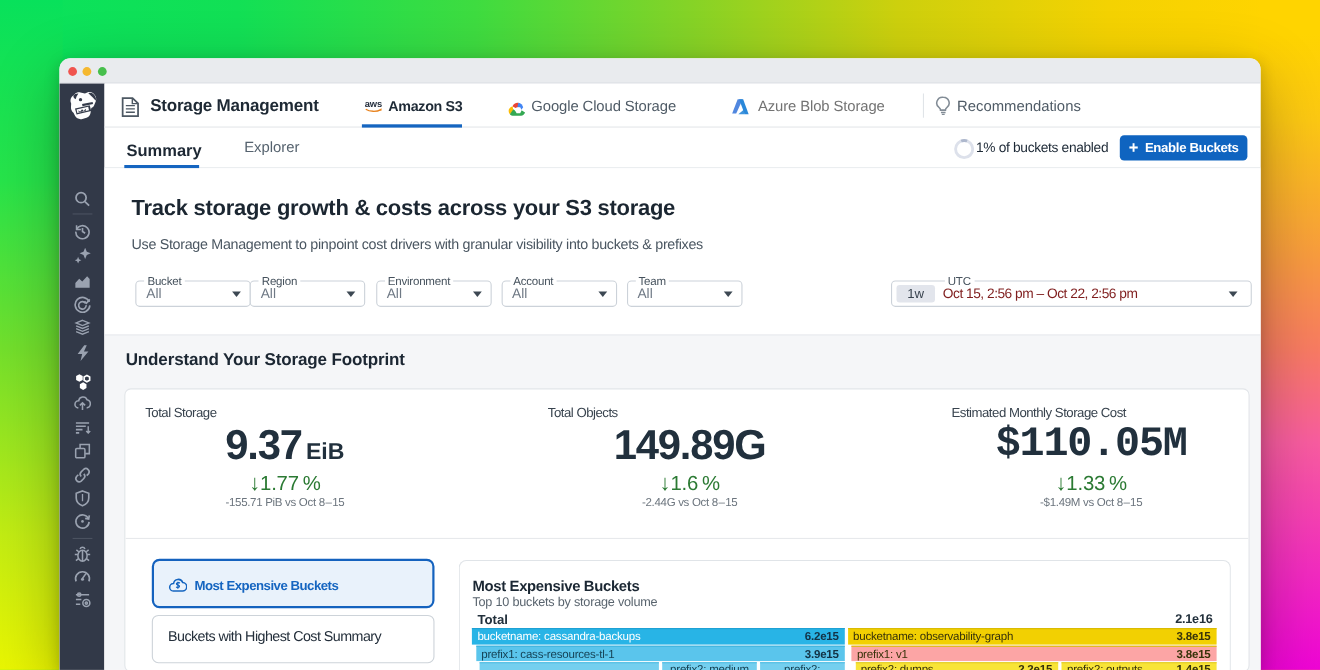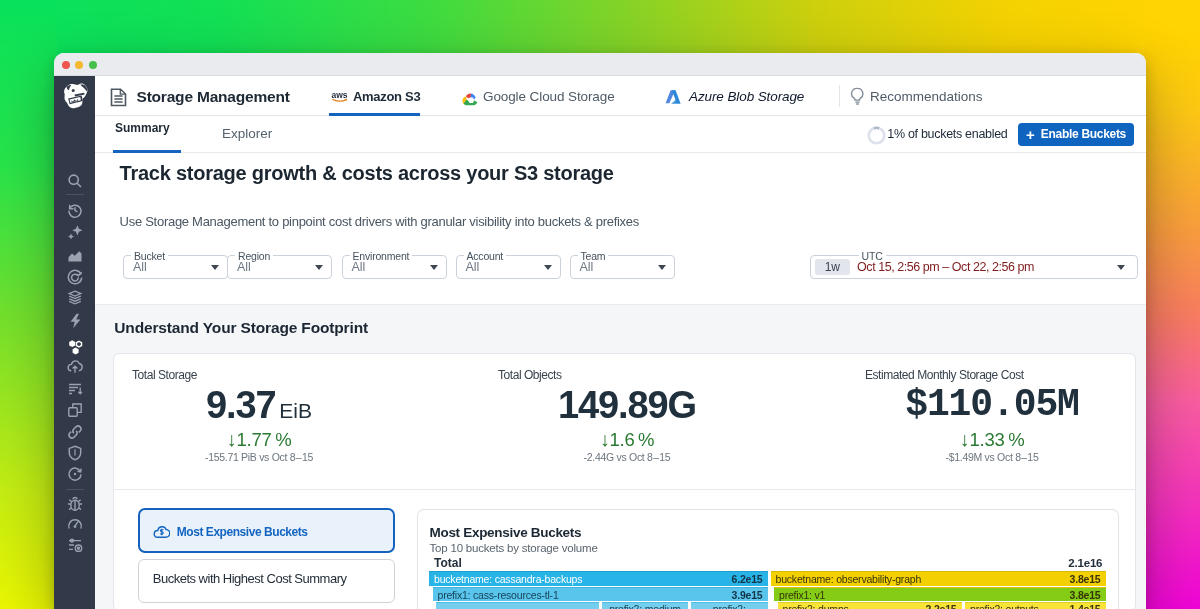--- a/index.html
+++ b/index.html
@@ -23,21 +23,21 @@
   .hero { position:absolute; left:0; top:76.5px; width:100%; height:151.5px; background:#fff; }
   .section { position:absolute; left:0; top:228px; width:100%; height:305px; background:#f5f6f8; border-top:1px solid #e8eaed; }
   .abs { position:absolute; }
   .filt { position:absolute; top:102.5px; width:105px; height:23.5px; background:#fff; border:1px solid #ccd2d9; border-radius:4px; }
   .flab { position:absolute; left:7px; top:-5.5px; font-size:10.5px; line-height:11px; color:#46525d; background:#fff; padding:0 3px; letter-spacing:-0.2px; }
   .fall { position:absolute; left:9px; top:5px; font-size:12.5px; line-height:13px; color:#6f7985; }
   .fcaret { position:absolute; right:8px; top:9px; width:0; height:0; border-left:4.5px solid transparent; border-right:4.5px solid transparent; border-top:5px solid #3d4853; }
   .slab { top:14.5px; font-size:12px; line-height:13px; color:#38434e; letter-spacing:-0.45px; }
   .snum { top:31px; width:400px; text-align:center; color:#21303d; white-space:nowrap; }
   .big { font-size:38px; line-height:40px; font-weight:700; letter-spacing:-1.1px; }
-  .unit { font-size:21px; font-weight:400; letter-spacing:0; margin-left:2px; }
+  .unit { font-size:21px; font-weight:700; letter-spacing:0; margin-left:2px; }
   .sgreen { top:75px; width:400px; text-align:center; font-size:18.5px; line-height:20px; color:#2b7a33; letter-spacing:-0.2px; }
   .arr { font-size:20px; }
   .sgray { top:97px; width:400px; text-align:center; font-size:10.5px; line-height:12px; color:#6c757e; letter-spacing:-0.3px; }
   .seg { position:absolute; display:flex; align-items:center; justify-content:space-between; overflow:hidden; }
   .sl { font-size:10.5px; line-height:12px; padding-left:5px; white-space:nowrap; letter-spacing:-0.2px; }
   .sv { font-size:10.5px; line-height:12px; font-weight:700; padding-right:5px; letter-spacing:-0.2px; }
 </style>
 </head>
 <body>
 <div class="stage">
@@ -161,45 +161,45 @@
             <path fill="#34a853" d="M2.5 11.8 C3.3 12.7 4.5 13.3 5.8 13.3 H12.7 C14.4 13.1 15.8 11.9 16.3 10.3 L12.8 8 8.2 9.4 5.7 7.4z"></path>
             <path fill="#fff" d="M8.6 5.4 L11.9 5.4 13.3 8.2 11.9 11 8.6 11 7.2 8.2z"></path>
             <path fill="#4285f4" d="M9.1 6.3 H11.4 L12.5 8.2 11.4 10.1 H9.1 L8 8.2z" opacity="0"></path>
           </svg>
         <div class="abs" style="left:388px;top:14px;font-size:13.5px;line-height:14px;color:#4f5b66;letter-spacing:-0.1px;">Google Cloud Storage</div>
         <svg class="abs" style="left:570px;top:12.5px" width="16" height="16" viewBox="0 0 16 16">
             <path fill="#3272d9" d="M10.2 1.2 H5.6 L.6 14.2 H4.3z" opacity=".85"></path>
             <path fill="#2a88d9" d="M10.6 1.2 H6.9 L12 14.8 H15.6z"></path>
             <path fill="#2a88d9" d="M12.4 9.6 6.2 14.8 H12z" opacity=".9"></path>
           </svg>
-        <div class="abs" style="left:594px;top:14px;font-size:13.5px;line-height:14px;color:#0f172a;letter-spacing:-0.1px;font-style:italic;">Azure Blob Storage</div>
+        <div class="abs" style="left:594px;top:14px;font-size:13.5px;line-height:14px;color:#737373;letter-spacing:-0.1px;">Azure Blob Storage</div>
         <div class="abs" style="left:743.5px;top:9px;width:1px;height:22px;background:#e0e4e8;"></div>
         <svg class="abs" style="left:755px;top:11px" width="15" height="18" viewBox="0 0 15 18" fill="none" stroke="#828c96" stroke-width="1.4">
             <path d="M7.5 1.4 a5.3 5.3 0 0 1 3 9.7 c-.7.5-1 1.2-1 2 H5 c0-.8-.3-1.5-1-2 a5.3 5.3 0 0 1 3.5-9.7z"></path>
             <path d="M5.4 15.2 H9.6" stroke-width="1.3"></path>
             <path d="M6.2 17 H8.8" stroke-width="1.3"></path>
           </svg>
         <div class="abs" style="left:775px;top:14px;font-size:13.5px;line-height:14px;color:#4f5b66;">Recommendations</div>
       </div>
       <div class="row2" id="row2">
-        <div class="abs" style="left:20px;top:5px;font-size:12px;line-height:14px;font-weight:600;color:#1d2834;">Summary</div>
+        <div class="abs" style="left:20px;top:15px;font-size:15px;line-height:14px;font-weight:600;color:#1d2834;">Summary</div>
         <div class="abs" style="left:18px;top:34px;width:68px;height:3px;background:#1565c0;"></div>
         <div class="abs" style="left:127px;top:11px;font-size:13.5px;line-height:14px;color:#55626e;">Explorer</div>
         <svg class="abs" style="left:772px;top:10px" width="19" height="19" viewBox="0 0 19 19" fill="none">
             <circle cx="9.5" cy="9.5" r="7.8" stroke="#dde1eb" stroke-width="2.6"></circle>
             <path d="M6.8 2.2 A7.8 7.8 0 0 1 12.2 2.2" stroke="#aeb8cd" stroke-width="2.6"></path>
           </svg>
         <div class="abs" style="left:792.3px;top:12.5px;font-size:12.5px;line-height:13px;color:#1d2936;letter-spacing:-0.3px;">1% of buckets enabled</div>
         <div class="abs" style="left:923px;top:7.5px;width:116px;height:23px;background:#0f64c0;border-radius:4px;color:#fff;display:flex;align-items:center;justify-content:center;gap:6px;">
           <span style="font-size:15px;font-weight:700;line-height:15px;margin-top:-1px;">+</span>
           <span style="font-size:12px;font-weight:700;line-height:13px;letter-spacing:-0.3px;">Enable Buckets</span>
         </div>
       </div>
       <div class="hero" id="hero">
-        <div class="abs" style="left:24.6px;top:9px;font-size:20px;line-height:23px;font-weight:700;color:#1b2631;letter-spacing:-0.25px;">Track storage growth &amp; costs across your S3 storage</div>
+        <div class="abs" style="left:24.6px;top:25px;font-size:20px;line-height:23px;font-weight:700;color:#1b2631;letter-spacing:-0.25px;">Track storage growth &amp; costs across your S3 storage</div>
         <div class="abs" style="left:24.6px;top:61px;font-size:13px;line-height:15px;color:#4a5661;letter-spacing:-0.28px;">Use Storage Management to pinpoint cost drivers with granular visibility into buckets &amp; prefixes</div>
         <div class="filt" style="left:28px;">
             <span class="flab">Bucket</span>
             <span class="fall">All</span>
             <i class="fcaret"></i>
           </div>
         <div class="filt" style="left:132px;">
             <span class="flab">Region</span>
             <span class="fall">All</span>
             <i class="fcaret"></i>
@@ -262,21 +262,21 @@
                 <span class="sv" style="color:#133346;">6.2e15</span>
               </div>
             <div class="seg" style="left:352.5px;top:61px;width:335px;height:15px;background:#f2d002;border-top:1px solid #d8b900;">
                 <span class="sl" style="color:#38330a;">bucketname: observability-graph</span>
                 <span class="sv" style="color:#38330a;">3.8e15</span>
               </div>
             <div class="seg" style="left:14.5px;top:77px;width:335px;height:14px;background:#5ac5ec;border-top:1px solid #3fb2dd;">
                 <span class="sl" style="color:#164457;">prefix1: cass-resources-tl-1</span>
                 <span class="sv" style="color:#133346;">3.9e15</span>
               </div>
-            <div class="seg" style="left:356px;top:77px;width:331.5px;height:14px;background:#84cc16;border-top:1px solid #ddc000;">
+            <div class="seg" style="left:356px;top:77px;width:331.5px;height:14px;background:#fca5a5;border-top:1px solid #ddc000;">
                 <span class="sl" style="color:#38330a;">prefix1: v1</span>
                 <span class="sv" style="color:#38330a;">3.8e15</span>
               </div>
             <div class="seg" style="left:18px;top:91.5px;width:163px;height:14px;background:#74cfef;border-top:1px solid #4fbce2;"></div>
             <div class="seg" style="left:184px;top:91.5px;width:86px;height:14px;background:#74cfef;border-top:1px solid #4fbce2;justify-content:center;">
                 <span class="sl" style="color:#164457;padding:0 2px;">prefix2: medium</span>
               </div>
             <div class="seg" style="left:273px;top:91.5px;width:76.5px;height:14px;background:#74cfef;border-top:1px solid #4fbce2;justify-content:center;">
                 <span class="sl" style="color:#164457;padding:0 2px;">prefix2:</span>
               </div>

